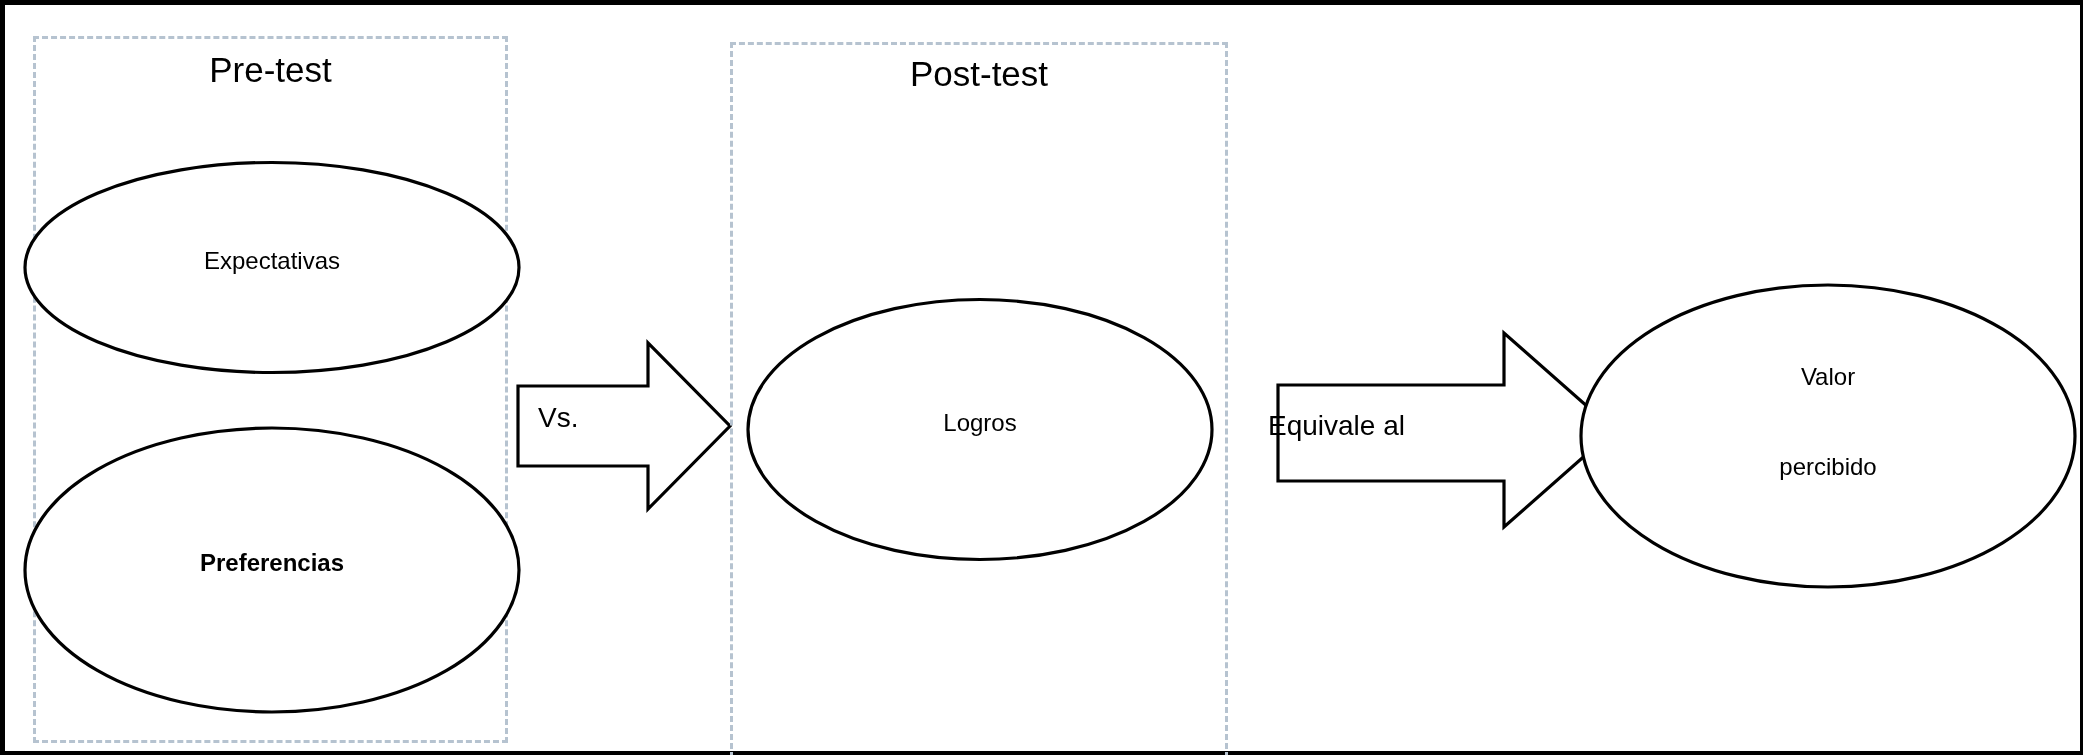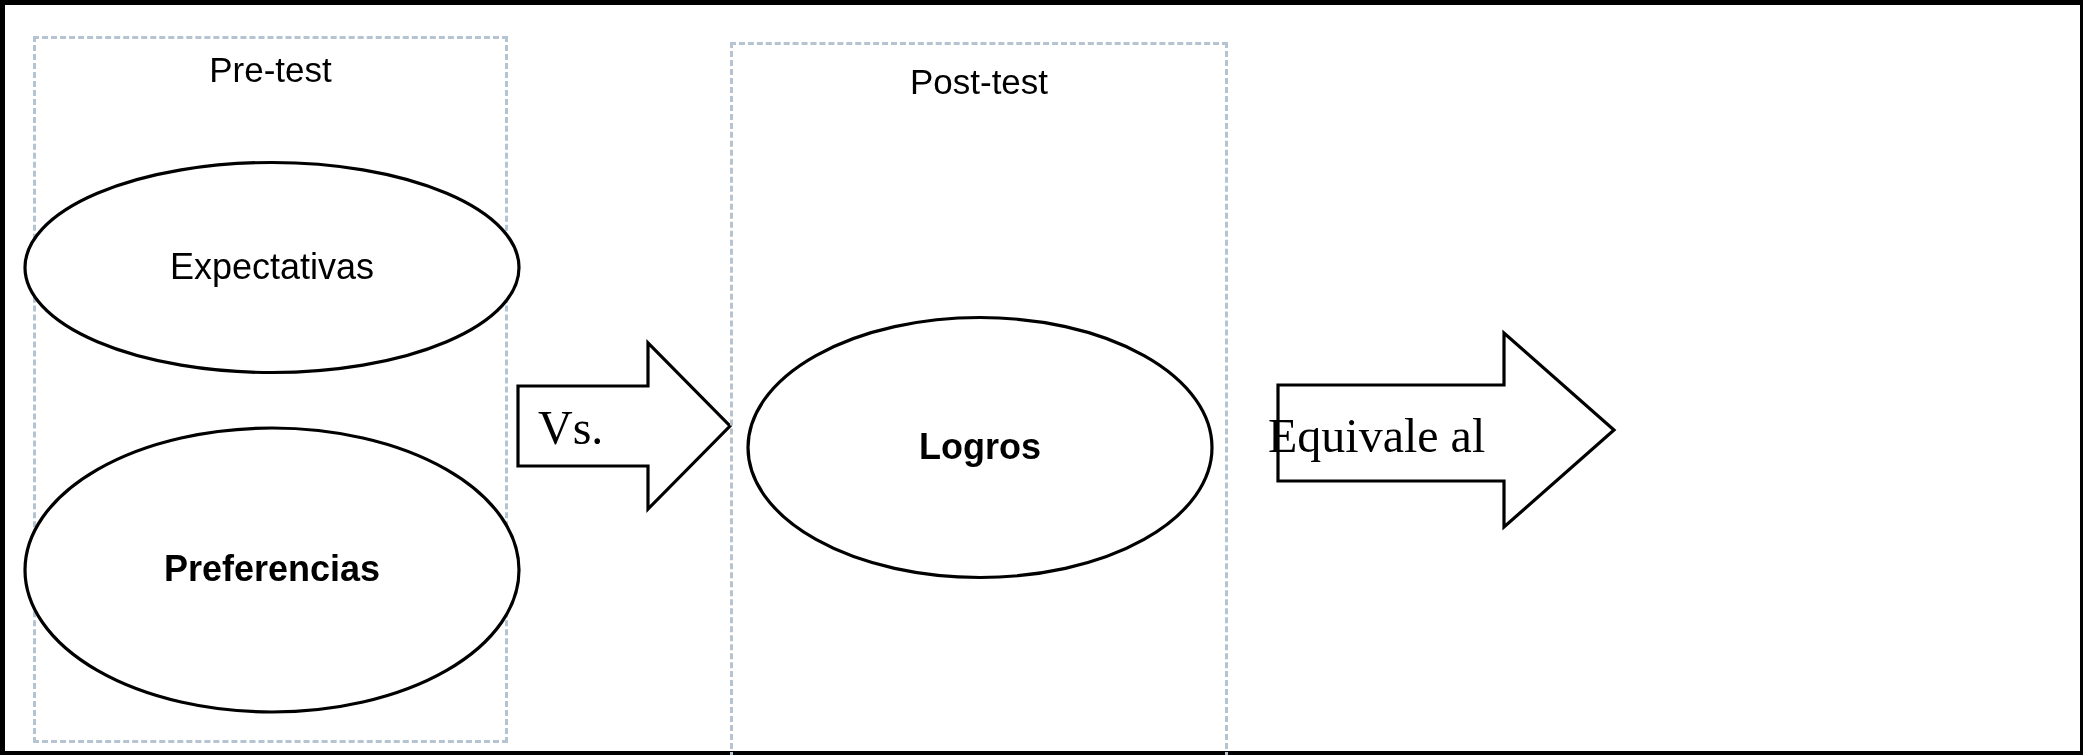--- a/index.html
+++ b/index.html
@@ -52,42 +52,41 @@
     position: absolute;
   }
   .node-ellipse svg {
     display: block;
     overflow: visible;
   }
   .node-label {
     position: absolute;
     width: 100%;
     text-align: center;
-    font-size: 36px;
+    font-size: 24px;
     color: #000000;
     line-height: 1.05;
     white-space: nowrap;
     pointer-events: none;
   }
   
   .block-arrow {
     position: absolute;
   }
   .block-arrow svg {
     display: block;
     overflow: visible;
   }
   .arrow-label {
     position: absolute;
-    font-size: 48px;
+    font-size: 28px;
     color: #000000;
     line-height: 1;
     white-space: nowrap;
     pointer-events: none;
-    font-family: Liberation Serif, serif;
   }
 </style>
 </head>
 <body>
 
 <div id="canvas">
 
   <div class="figure-frame"></div>
 
   <div class="group-box" style="left:33px; top:36px; width:475px; height:707px;">
@@ -110,30 +109,37 @@
 
   <div class="block-arrow" style="left:516px; top:340px; width:216px; height:172px;">
     <svg width="216" height="172" viewBox="0 0 216 172" aria-hidden="true">
       <polygon points="2,46 132,46 132,3 214,86 132,169 132,126 2,126" fill="#ffffff" stroke="#000000" stroke-width="3.2" stroke-linejoin="miter"></polygon>
     </svg>
     <div class="arrow-label" style="left:22px; top:64px;">Vs.</div>
   </div>
 
   <div class="group-box" style="left:730px; top:42px; width:498px; height:716px;">
   </div>
-  <div class="group-label" style="left:730px; top:64px; width:498px;">Post-test</div>
+  <div class="group-label" style="left:730px; top:56px; width:498px;">Post-test</div>
 
-  <div class="node-ellipse" style="left:745px; top:315px; width:470px; height:265px;font-weight:bold;">
+  <div class="node-ellipse" style="left:745px; top:297px; width:470px; height:265px;">
     <svg width="470" height="265" viewBox="0 0 470 265" aria-hidden="true">
       <ellipse cx="235" cy="132.5" rx="232" ry="130" fill="#ffffff" stroke="#000000" stroke-width="3.2"></ellipse>
     </svg>
     <div class="node-label" style="top:113px;">Logros</div>
   </div>
 
   <div class="block-arrow" style="left:1244px; top:330px; width:340px; height:200px;padding-left:32px;">
     <svg width="340" height="200" viewBox="0 0 340 200" aria-hidden="true">
       <polygon points="2,55 228,55 228,3 338,100 228,197 228,151 2,151" fill="#ffffff" stroke="#000000" stroke-width="3.2" stroke-linejoin="miter"></polygon>
     </svg>
     <div class="arrow-label" style="left:24px; top:82px;">Equivale al</div>
   </div>
 
+  <div class="node-ellipse" style="left:1578px; top:282px; width:500px; height:308px;">
+    <svg width="500" height="308" viewBox="0 0 500 308" aria-hidden="true">
+      <ellipse cx="250" cy="154" rx="247" ry="151" fill="#ffffff" stroke="#000000" stroke-width="3.2"></ellipse>
+    </svg>
+    <div class="node-label" style="top:82px;">Valor</div>
+    <div class="node-label" style="top:172px;">percibido</div>
+  </div>
 
 </div>
 
 </body></html>

